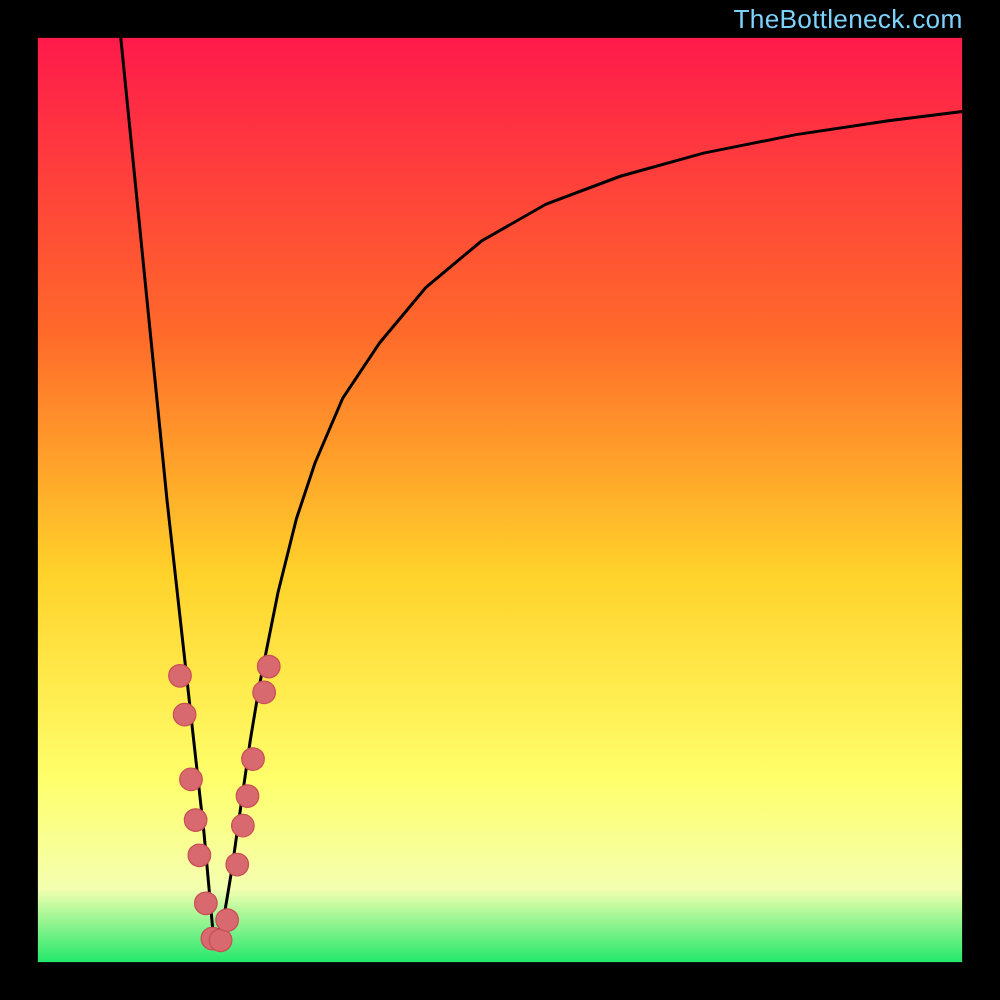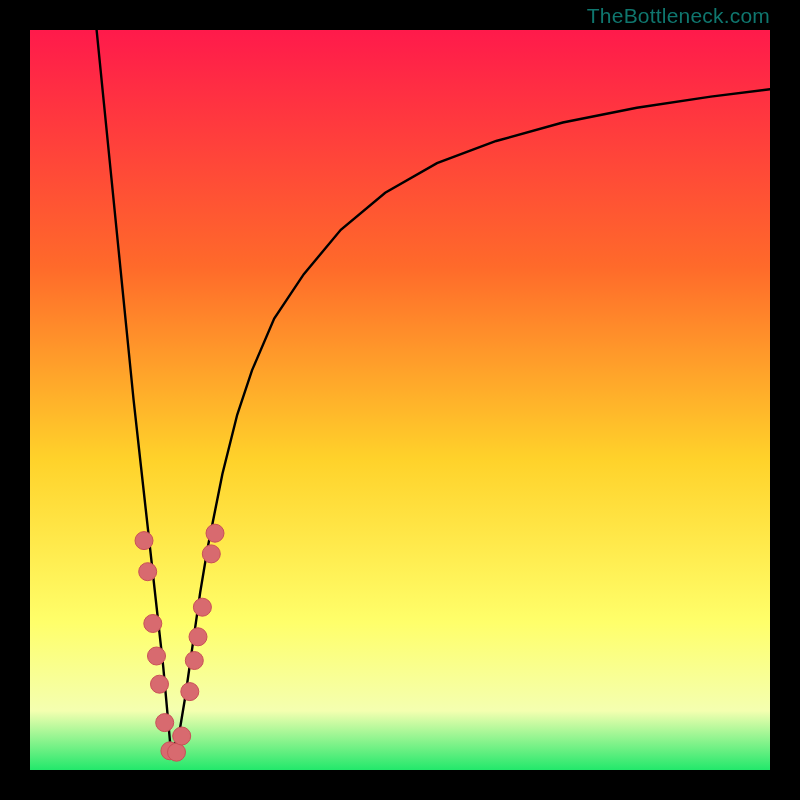--- a/index.html
+++ b/index.html
@@ -23,21 +23,21 @@
     top: 30px;
     left: 30px;
     width: 740px;
     height: 740px;
     overflow: hidden;
   }
   .watermark {
     position: absolute;
     top: 4px;
     right: 30px;
-    color: #0f766e;
+    color: #7dd3fc;
     font-size: 21px;
     font-weight: 500;
     letter-spacing: 0.2px;
     user-select: none;
   }
   svg { display: block; }
 </style>
 </head>
 <body>
 

